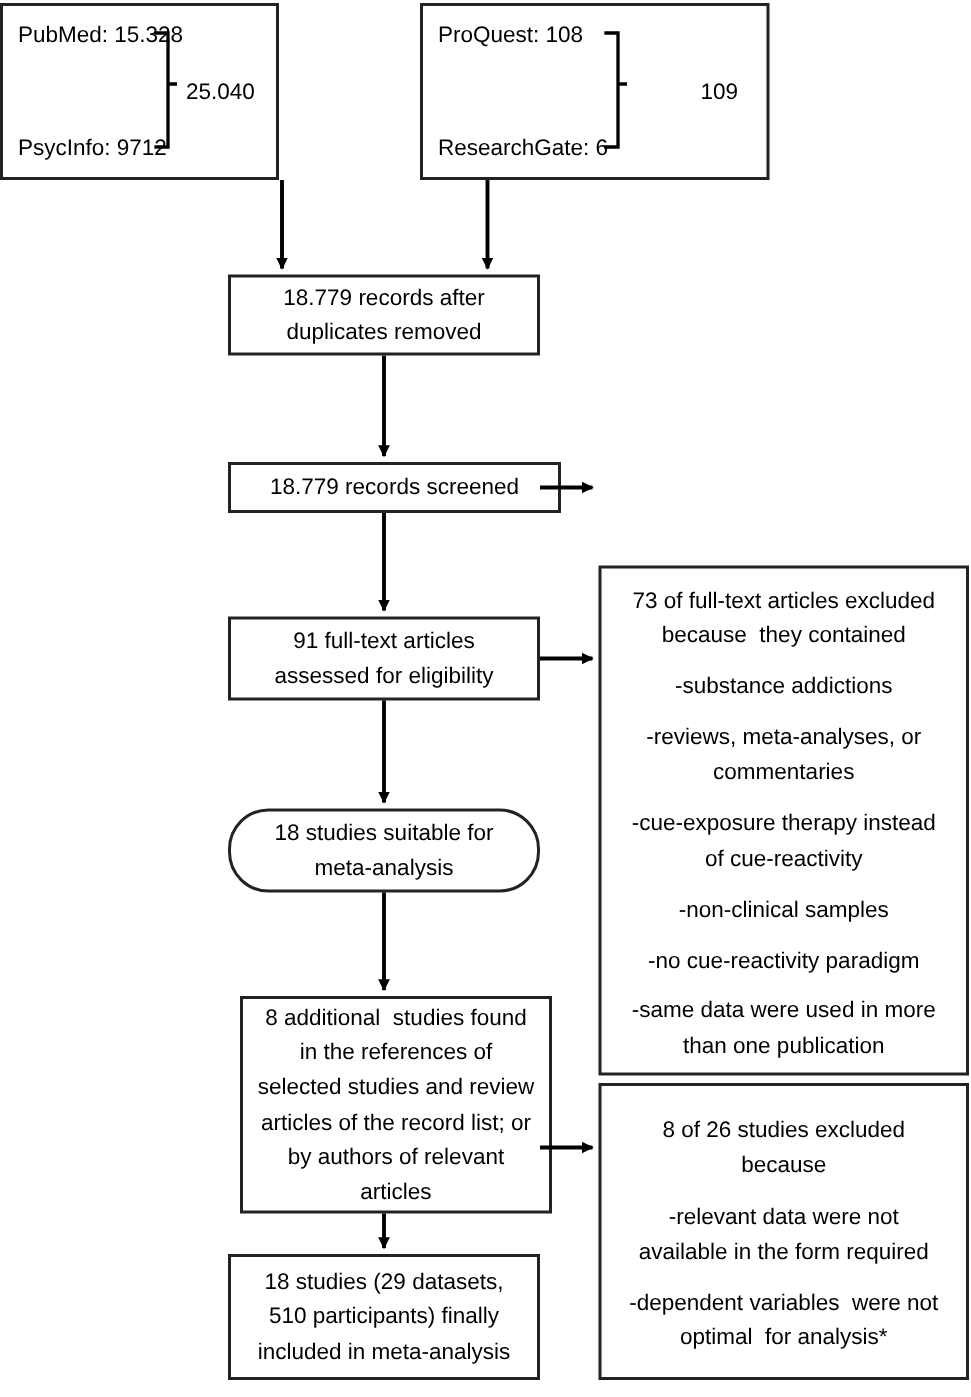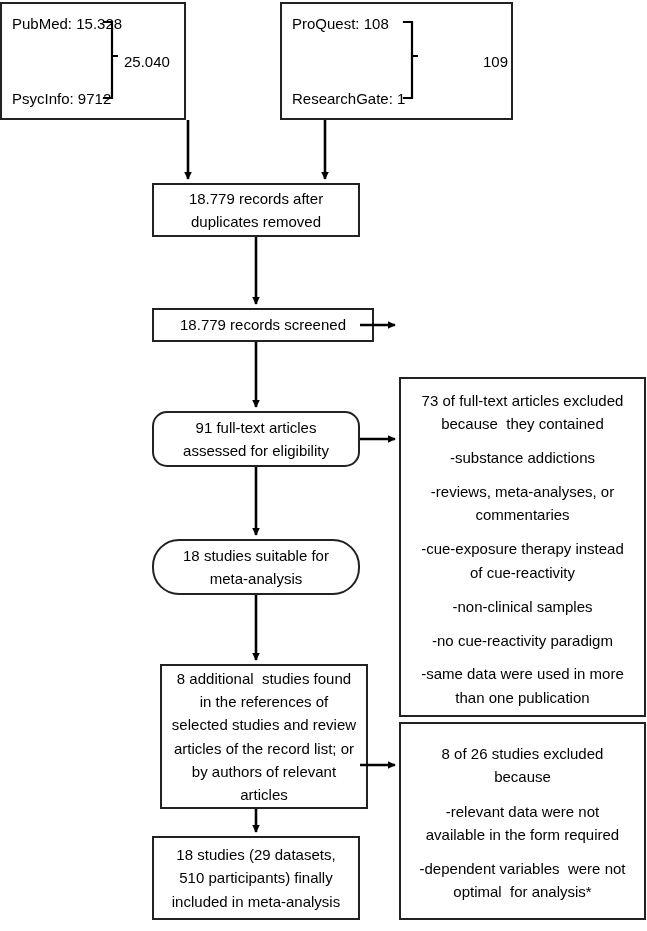--- a/index.html
+++ b/index.html
@@ -83,35 +83,35 @@
 <div id="diagram">
 
   <div class="box source-box" style="left:0px; top:2px; width:186px; height:118px;padding-left:25px;">
     <span class="src-top">PubMed: 15.328</span>
     <span class="src-bottom">PsycInfo: 9712</span>
     <span class="src-total" style="left:122px; top:46px;">25.040</span>
   </div>
 
   <div class="box source-box" style="left:280px; top:2px; width:233px; height:118px;">
     <span class="src-top">ProQuest: 108</span>
-    <span class="src-bottom">ResearchGate: 1</span>
-    <span class="src-total" style="left:201px; top:46px;text-align:center;">109</span>
+    <span class="src-bottom">ResearchGate: 6</span>
+    <span class="src-total" style="left:185px; top:46px;text-align:center;">109</span>
   </div>
 
   <div class="box pad" style="left:152px; top:183px; width:208px; height:54px;">
     <span class="line">18.779 records after</span>
     <span class="line">duplicates removed</span>
   </div>
 
   <div class="box pad" style="left:152px; top:308px; width:222px; height:34px;">
     <span class="line">18.779 records screened</span>
   </div>
 
 
-  <div class="box pad" style="left:152px; top:411px; width:208px; height:56px;border-radius:15px;">
+  <div class="box pad" style="left:152px; top:411px; width:208px; height:56px;">
     <span class="line">91 full-text articles</span>
     <span class="line">assessed for eligibility</span>
   </div>
 
   <div class="box pad" style="left:152px; top:539px; width:208px; height:56px;border-radius:27px;">
     <span class="line">18 studies suitable for</span>
     <span class="line">meta-analysis</span>
   </div>
 
   <div class="box pad" style="left:160px; top:664px; width:208px; height:145px;">

